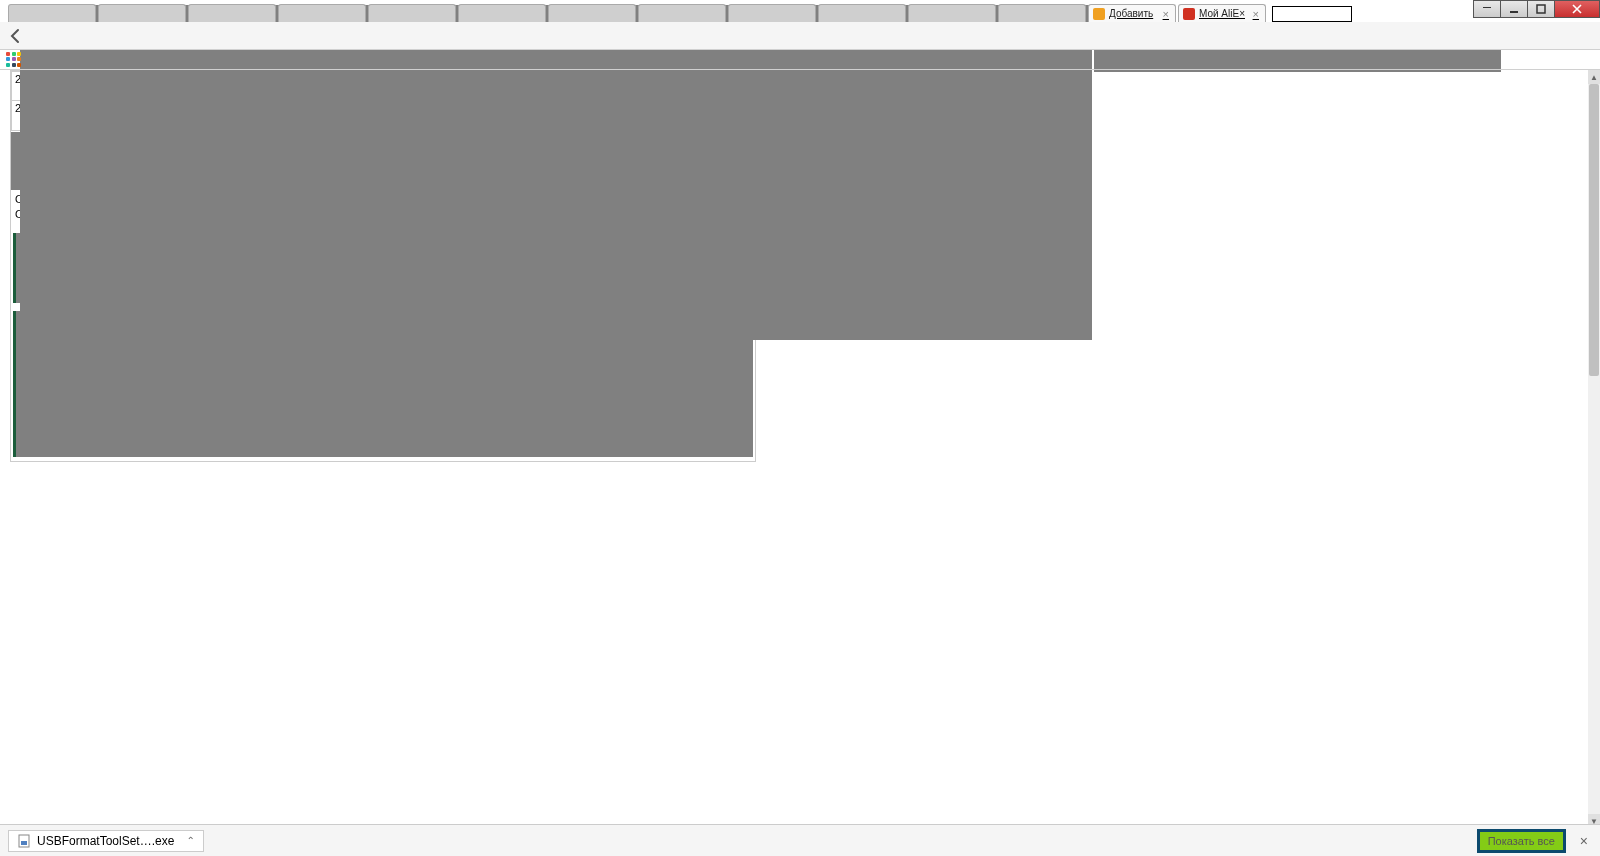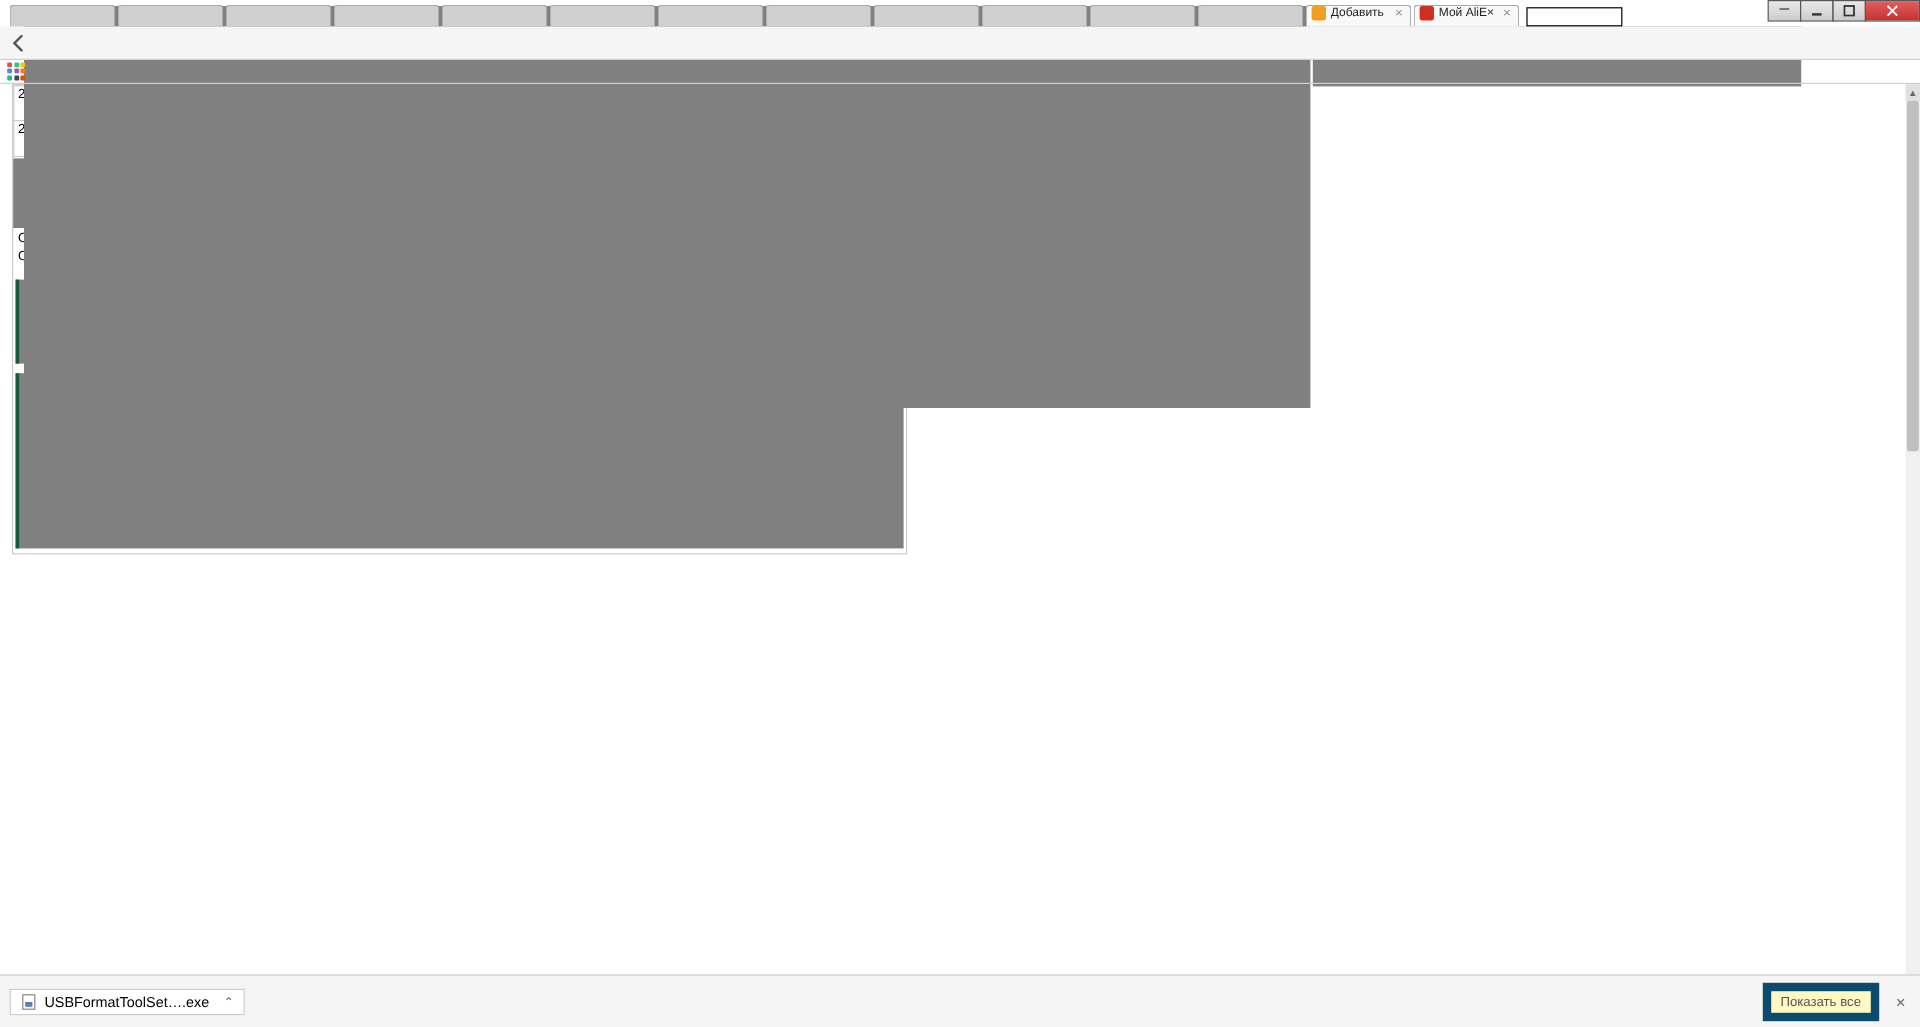--- a/index.html
+++ b/index.html
@@ -63,23 +63,24 @@
     
     .tab-placeholder {
       width: 88px;
       height: 18px;
       background: #cfcfcf;
       border: 1px solid #aaa;
       border-bottom: none;
       margin-right: 2px;
       border-radius: 3px 3px 0 0;
       display: flex;
-      align-items: flex-start;
+      align-items: center;
       padding: 0 4px;
       gap: 4px;
+      text-decoration: underline;
     }
     
     .tab-visible {
       background: #f8f8f8;
     }
     
     .tab-icon {
       width: 12px;
       height: 12px;
       border-radius: 2px;
@@ -322,21 +323,21 @@
       font-size: 12px;
       cursor: pointer;
     }
     
     
     .downloads-bar {
       position: absolute;
       bottom: 0;
       left: 0;
       right: 0;
-      height: 44px;
+      height: 32px;
       background: #f5f5f5;
       border-top: 1px solid #ccc;
       display: flex;
       align-items: center;
       justify-content: space-between;
       padding: 0 8px;
       z-index: 1001;
     }
     
     .download-item {
@@ -363,23 +364,23 @@
     .downloads-actions {
       display: flex;
       align-items: center;
       gap: 10px;
     }
     
     .show-all {
       color: #555;
       cursor: pointer;
       font-size: 11px;
-      border: 7px solid #0c4a6e;
+      border: 3px solid #0c4a6e;
       padding: 3px 8px;
-      background: #fef9c3;
+      background: #84cc16;
     }
     
     .close-downloads {
       cursor: pointer;
       font-size: 14px;
       color: #666;
       padding: 0 4px;
     }
     
     

